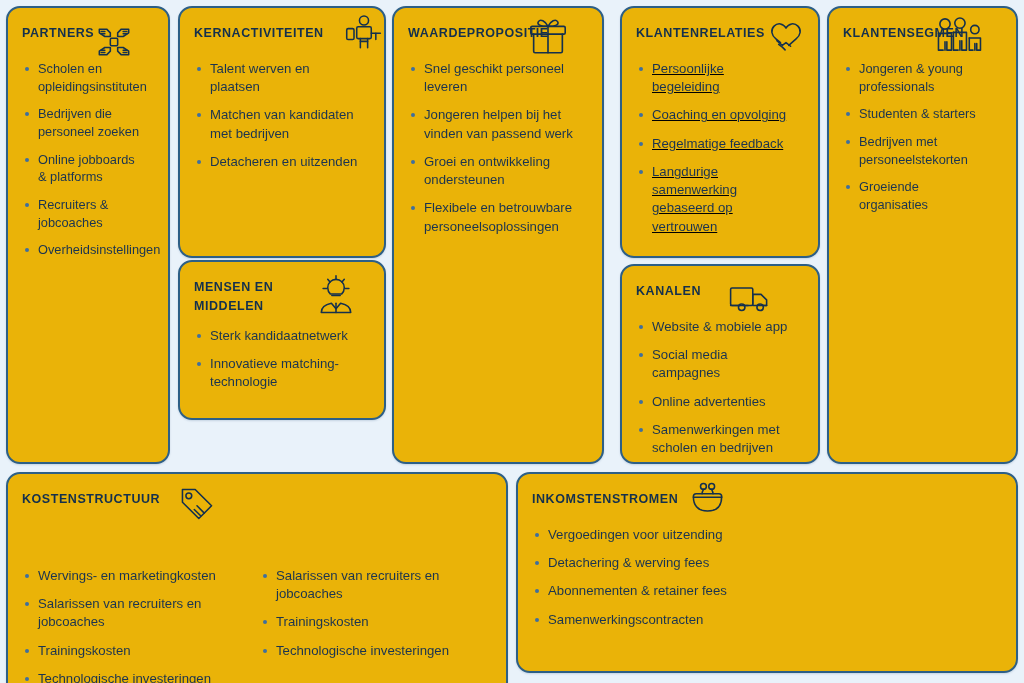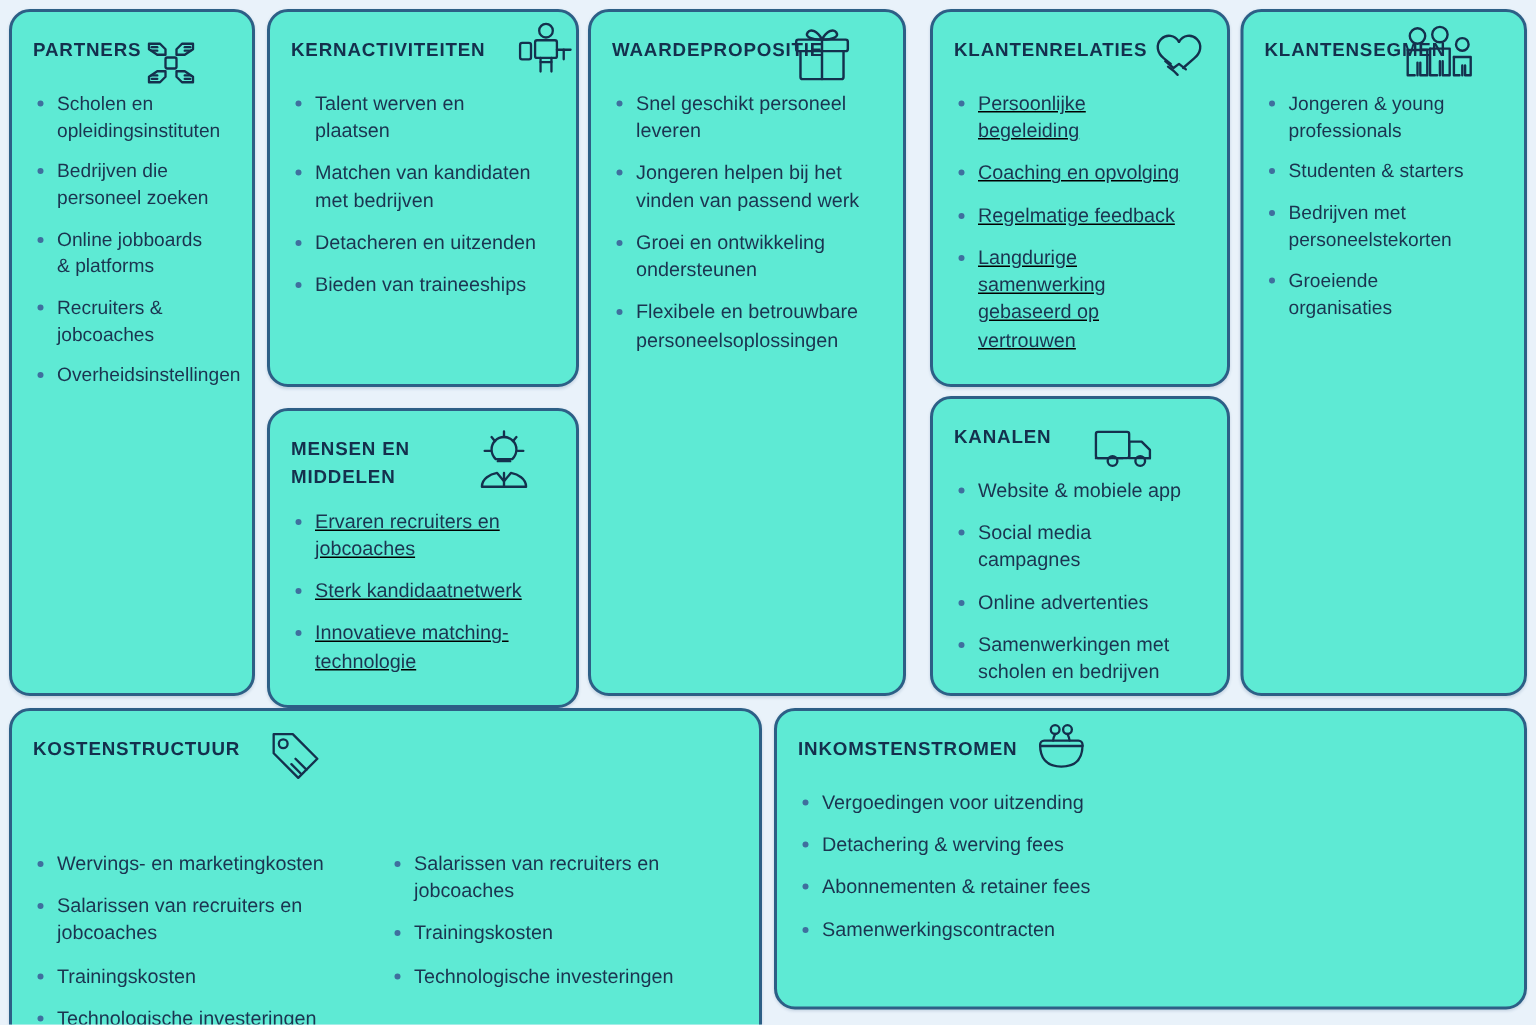--- a/index.html
+++ b/index.html
@@ -10,21 +10,21 @@
     overflow: hidden;
   }
   #canvas {
     position: relative;
     width: 1024px; height: 683px;
     background: #e9f2fa;
   }
 
   .panel {
     position: absolute;
-    background: #5eead4;
+    background: #eab308;
     border: 2.5px solid #2d5f86;
     border-radius: 14px;
     padding: 16px 26px 10px 14px;
     box-shadow: 0 1px 2px rgba(40,80,120,0.18);
     overflow: hidden;
   }
 
   .panel-head {
     position: relative;
     display: block;
@@ -67,21 +67,21 @@
     position: absolute;
     left: 3px; top: 7px;
     width: 4px; height: 4px;
     border-radius: 50%;
     background: #3f6f9e;
   }
 
   
   #p-partners      { left: 6px;   top: 6px;   width: 164px; height: 458px; }
   #p-kern          { left: 178px; top: 6px;   width: 208px; height: 252px; }
-  #p-mensen        { left: 178px; top: 272px; width: 208px; height: 200px; text-decoration: underline; }
+  #p-mensen        { left: 178px; top: 260px; width: 208px; height: 160px; }
   #p-waarde        { left: 392px; top: 6px;   width: 212px; height: 458px; }
   #p-relaties      { left: 620px; top: 6px;   width: 200px; height: 252px; text-decoration: underline; }
   #p-kanalen       { left: 620px; top: 264px; width: 200px; height: 200px; }
   #p-segmenten     { left: 827px; top: 6px;   width: 191px; height: 458px; }
   #p-kosten        { left: 6px;   top: 472px; width: 502px; height: 244px; }
   #p-inkomsten     { left: 516px; top: 472px; width: 502px; height: 201px; }
 
   #p-partners  ul.bullets li { font-size: 12.8px; }
   #p-segmenten ul.bullets li { font-size: 12.8px; }
 
@@ -150,39 +150,37 @@
           <path d="M30 21h10"></path>
             <path d="M35 21v7"></path>
           <path d="M18 30h8"></path>
         </svg>
       </span>
     </div>
     <ul class="bullets">
       <li>Talent werven en plaatsen</li>
       <li>Matchen van kandidaten met bedrijven</li>
       <li>Detacheren en uitzenden</li>
-      <li>Bieden van traineeships</li>
     </ul>
   </section>
 
   <section class="panel" id="p-mensen">
     <div class="panel-head">
       <span class="panel-title two-line">MENSEN EN MIDDELEN</span>
       <span class="panel-icon icon-mensen">
         <svg width="48" height="46" viewBox="0 0 52 50" fill="none" stroke="#14304d" stroke-width="1.7" stroke-linecap="round" stroke-linejoin="round">
           <path d="M26 4v4M17 8l2.5 3M35 8l-2.5 3M12 18h4M40 18h-4"></path>
           <path d="M20 24c-2-2-3-4.5-3-7a9 9 0 0 1 18 0c0 2.5-1 5-3 7z"></path>
           <path d="M21.5 25.5h9"></path>
           <path d="M10 44c0-6 6-9 11-10l5 6 5-6c5 1 11 4 11 10z"></path>
           <path d="M26 34v10"></path>
         </svg>
       </span>
     </div>
     <ul class="bullets">
-      <li>Ervaren recruiters en jobcoaches</li>
       <li>Sterk kandidaatnetwerk</li>
       <li>Innovatieve matching-technologie</li>
     </ul>
   </section>
 
   <section class="panel" id="p-waarde">
     <div class="panel-head">
       <span class="panel-title">WAARDEPROPOSITIE</span>
       <span class="panel-icon icon-waarde">
         <svg width="44" height="44" viewBox="0 0 46 46" fill="none" stroke="#14304d" stroke-width="1.7" stroke-linecap="round" stroke-linejoin="round">

